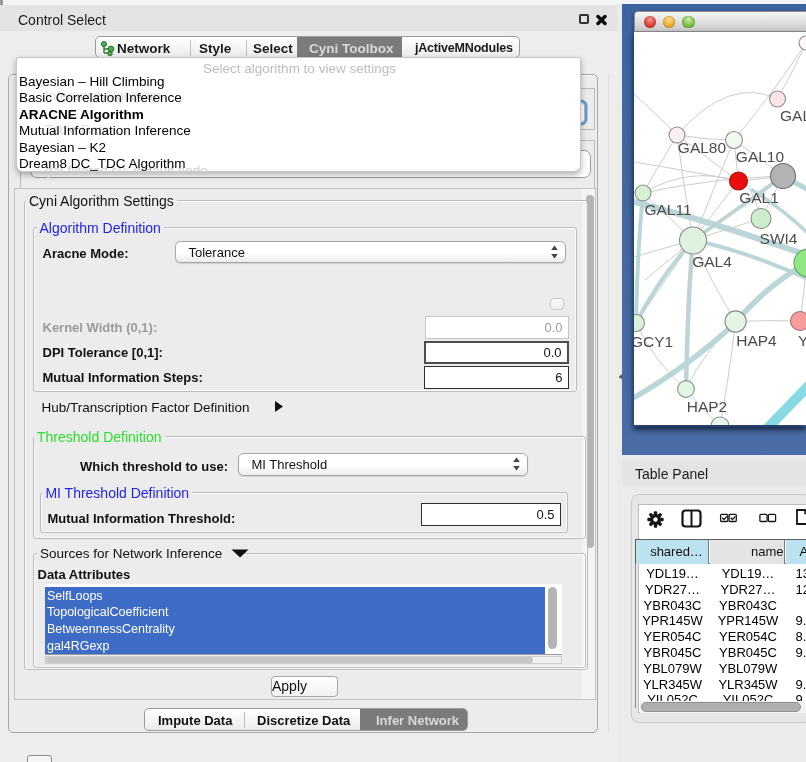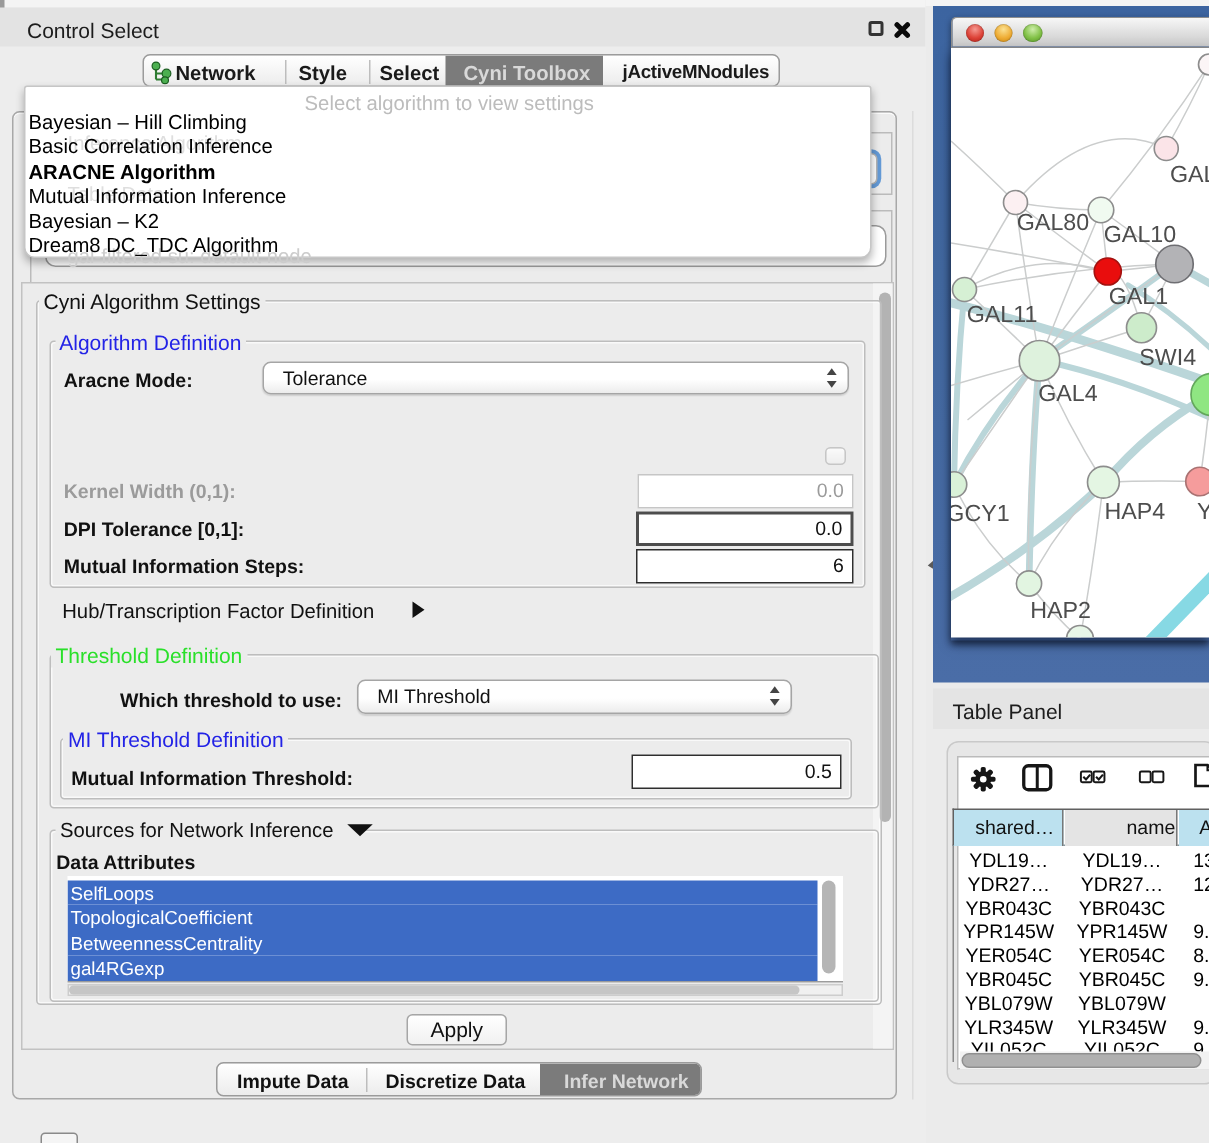--- a/index.html
+++ b/index.html
@@ -133,21 +133,21 @@
     <div class="abs" style="left:2.5px;top:4.5px;font-size:12.5px;color:#fff">SelfLoops</div>
     <div class="abs" style="left:2.5px;top:21.4px;font-size:12.5px;color:#fff">TopologicalCoefficient</div>
     <div class="abs" style="left:2.5px;top:38.3px;font-size:12.5px;color:#fff">BetweennessCentrality</div>
     <div class="abs" style="left:2.5px;top:55.2px;font-size:12.5px;color:#fff">gal4RGexp</div>
     <div class="abs" style="left:503px;top:3px;width:9.5px;height:62px;background:#b5b5b5;border-radius:5px"></div>
   </div>
 
   <div class="abs" style="left:44.5px;top:655.5px;width:517px;height:8.5px;background:#f0f0f0;border:1px solid #cdcdcd"></div>
   <div class="abs" style="left:46px;top:657px;width:487px;height:5.5px;background:#c6c6c6;border-radius:3px"></div>
 
-  <div class="abs" style="left:271px;top:676px;width:67px;height:21px;background:linear-gradient(#ffffff,#f1f1f1);border:1px solid #a6a6a6;border-radius:4px;text-align:center;color:#111;line-height:19px;font-size:14px">Apply</div>
+  <div class="abs" style="left:271px;top:676px;width:67px;height:21px;background:linear-gradient(#ffffff,#f1f1f1);border:1px solid #a6a6a6;border-radius:4px;color:#111;line-height:19px;font-size:14px">Apply</div>
 
   <div class="abs" style="left:144px;top:707.5px;width:324px;height:23px;background:linear-gradient(#ffffff,#ececec);border:1px solid #9b9b9b;border-radius:5px;overflow:hidden">
     <div class="abs" style="left:215px;top:0;width:109px;height:23px;background:#7b7b7b"></div>
     <div class="abs" style="left:99px;top:3.5px;width:1px;height:16px;background:#bdbdbd"></div>
     <div class="abs lbl" style="left:13px;top:4px;font-size:13px;letter-spacing:0;font-weight:bold">Impute Data</div>
     <div class="abs lbl" style="left:112px;top:4px;font-size:13px;letter-spacing:0;font-weight:bold">Discretize Data</div>
     <div class="abs lbl" style="left:231px;top:4px;font-size:13px;letter-spacing:0;color:#d9d9d9;font-weight:bold">Infer Network</div>
   </div>
 
   <div class="abs" style="left:27px;top:755px;width:25px;height:10px;background:#f5f5f5;border:1px solid #8a8a8a;border-radius:3px"></div>

